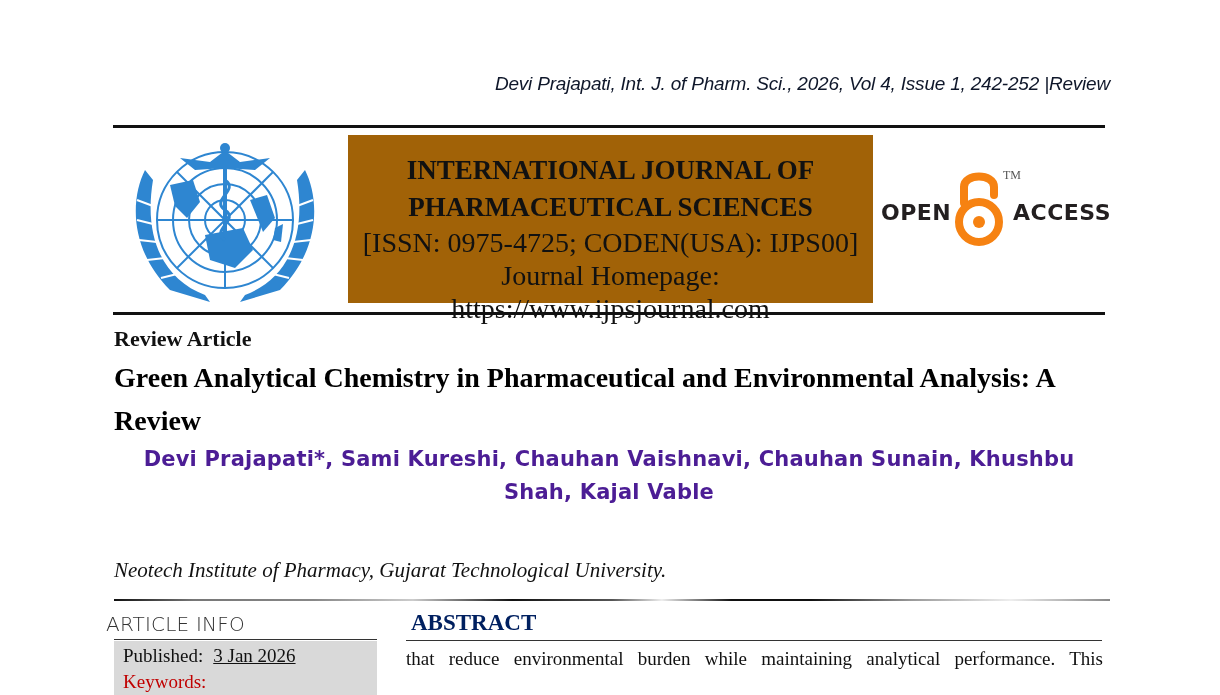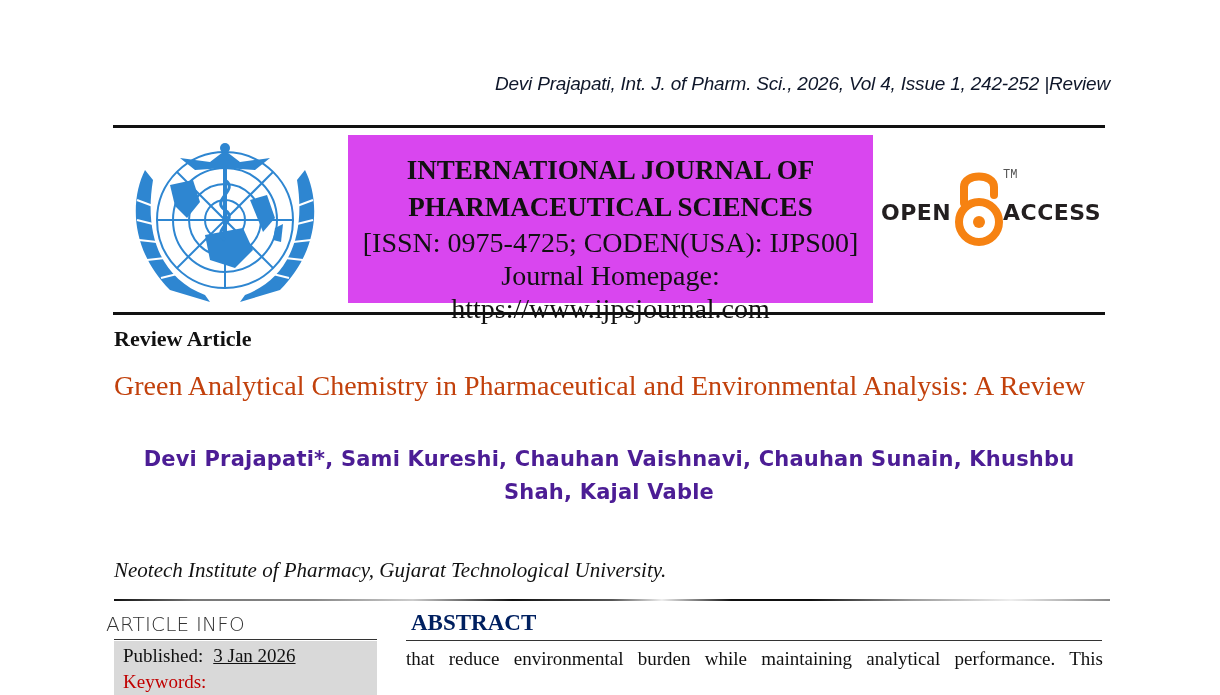--- a/index.html
+++ b/index.html
@@ -12,43 +12,43 @@
     }
 
     .rule-thick { position: absolute; left: 113px; width: 992px; height: 3px; background: #111; }
     .rule-top { top: 125px; }
     .rule-bottom { top: 312px; }
 
     .logo-left { position: absolute; left: 125px; top: 140px; width: 200px; height: 170px; }
 
     .masthead-box {
       position: absolute; left: 348px; top: 135px; width: 525px; height: 168px;
-      background: #d946ef; text-align: center;
+      background: #a16207; text-align: center;
     }
     .masthead-title {
       margin-top: 17px; font-family: "Liberation Serif", serif; font-weight: bold;
       font-size: 27px; line-height: 37px; color: #111;
     }
     .masthead-line { font-size: 28px; line-height: 33px; color: #111; }
 
     .oa-logo { position: absolute; left: 880px; top: 163px; width: 230px; height: 90px; }
     .oa-text {
       position: absolute; top: 37px; font-family: "DejaVu Sans", sans-serif;
       font-weight: bold; font-size: 22px; color: #231f20; letter-spacing: 0.5px;
     }
     .oa-open { left: 1px; }
-    .oa-access { left: 123px; }
-    .oa-tm { position: absolute; left: 123px; top: 5px; font-family: Liberation Mono, monospace; font-size: 12px; color: #555; }
+    .oa-access { left: 133px; }
+    .oa-tm { position: absolute; left: 123px; top: 5px; font-family: Liberation Serif, serif; font-size: 12px; color: #555; }
     .oa-icon { position: absolute; left: 74px; top: 2px; }
 
     .article-type { position: absolute; left: 114px; top: 326px; font-weight: bold; font-size: 22px; color: #111; }
 
     .article-title {
-      position: absolute; left: 114px; top: 364px; width: 980px;
-      font-weight: normal; font-size: 28px; line-height: 43px; color: #c2410c;
+      position: absolute; left: 114px; top: 356px; width: 980px;
+      font-weight: bold; font-size: 28px; line-height: 43px; color: #000000;
     }
 
     .authors {
       position: absolute; left: 114px; top: 443px; width: 990px;
       font-family: "DejaVu Sans", sans-serif; font-weight: bold; font-size: 21px;
       line-height: 33px; color: #4c1d95; letter-spacing: 0.2px; text-align: center;
     }
 
     .affiliation {
       position: absolute; left: 114px; top: 558px; font-style: italic; font-size: 21px; color: #111;

